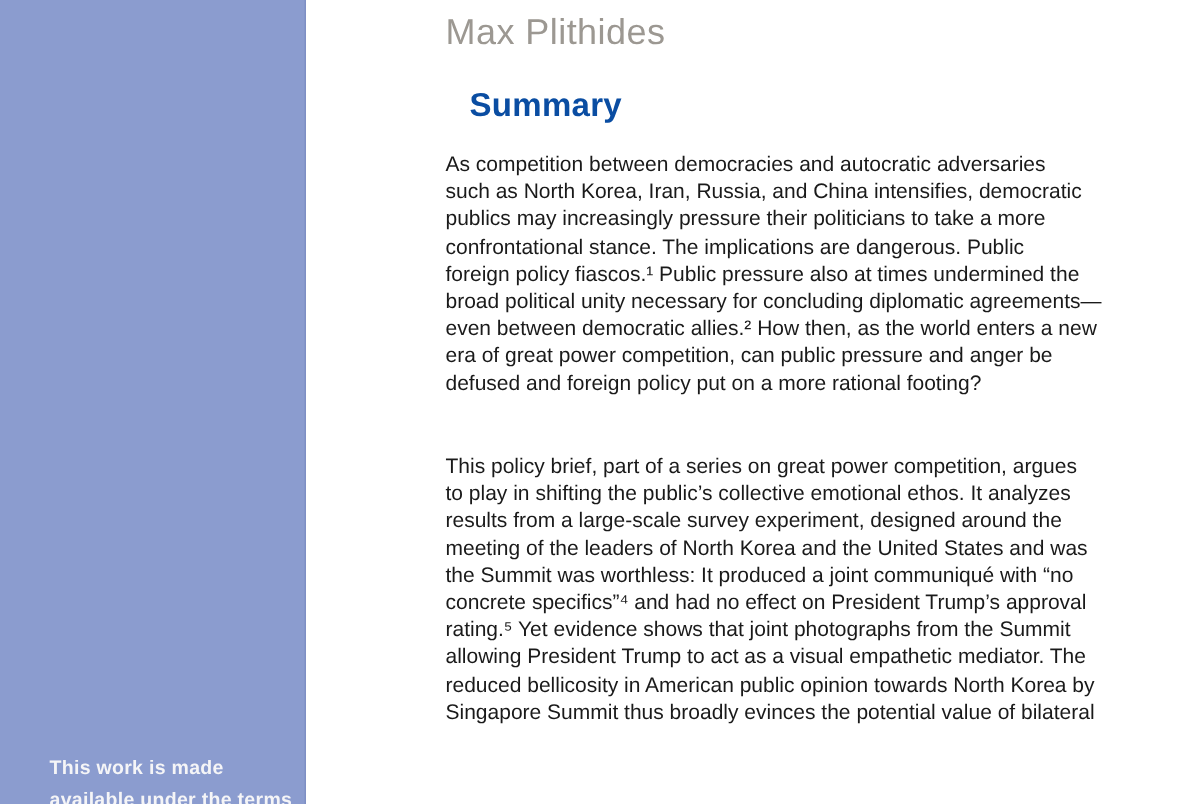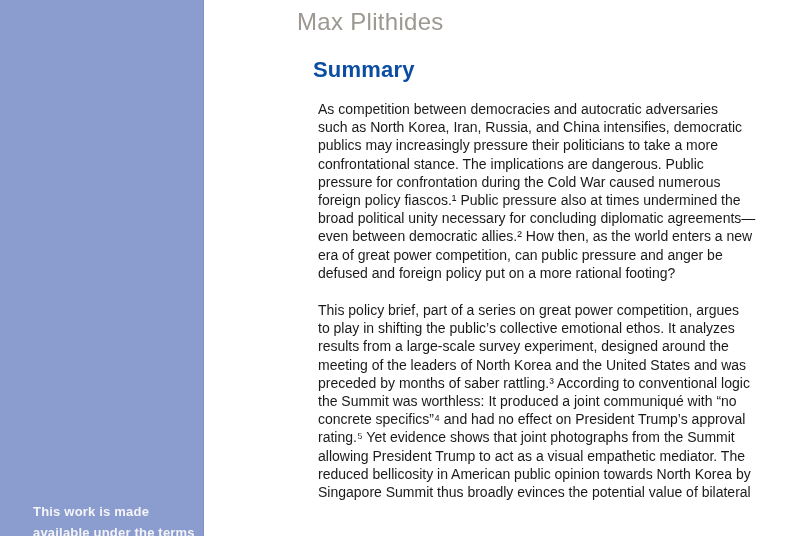--- a/index.html
+++ b/index.html
@@ -37,21 +37,21 @@
   }
   .heading{
     position:absolute;left:297px;top:40px;margin:16px;
     font-size:22px;line-height:27px;font-weight:700;
     color:var(--heading-blue);letter-spacing:0.2px;
     white-space:nowrap;
   }
   .para{
     position:absolute;left:297px;
     color:var(--body-text);
-    font-size:14px;letter-spacing:0px;margin-left:21px;
+    font-size:14px;letter-spacing:0px;
   }
   .para .line{height:18.2px;line-height:18.2px;white-space:nowrap;}
   .para1{top:100px;}
   .para2{top:301px;}
 </style>
 </head>
 <body>
 
 <div class="page">
   <aside class="sidebar">
@@ -64,34 +64,32 @@
   <main class="content">
     <div class="author">Max Plithides</div>
 
     <h1 class="heading">Summary</h1>
 
     <div class="para para1">
         <div class="line">As competition between democracies and autocratic adversaries</div>
         <div class="line">such as North Korea, Iran, Russia, and China intensifies, democratic</div>
         <div class="line">publics may increasingly pressure their politicians to take a more</div>
         <div class="line">confrontational stance. The implications are dangerous. Public</div>
-        <div class="line">pressure for confrontation during the Cold War caused numerous</div>
         <div class="line">foreign policy fiascos.¹ Public pressure also at times undermined the</div>
         <div class="line">broad political unity necessary for concluding diplomatic agreements—</div>
         <div class="line">even between democratic allies.² How then, as the world enters a new</div>
         <div class="line">era of great power competition, can public pressure and anger be</div>
         <div class="line">defused and foreign policy put on a more rational footing?</div>
       </div>
 
     <div class="para para2">
         <div class="line">This policy brief, part of a series on great power competition, argues</div>
         <div class="line">to play in shifting the public’s collective emotional ethos. It analyzes</div>
         <div class="line">results from a large-scale survey experiment, designed around the</div>
         <div class="line">meeting of the leaders of North Korea and the United States and was</div>
-        <div class="line">preceded by months of saber rattling.³ According to conventional logic</div>
         <div class="line">the Summit was worthless: It produced a joint communiqué with “no</div>
         <div class="line">concrete specifics”⁴ and had no effect on President Trump’s approval</div>
         <div class="line">rating.⁵ Yet evidence shows that joint photographs from the Summit</div>
         <div class="line">allowing President Trump to act as a visual empathetic mediator. The</div>
         <div class="line">reduced bellicosity in American public opinion towards North Korea by</div>
         <div class="line">Singapore Summit thus broadly evinces the potential value of bilateral</div>
       </div>
   </main>
 </div>
 

